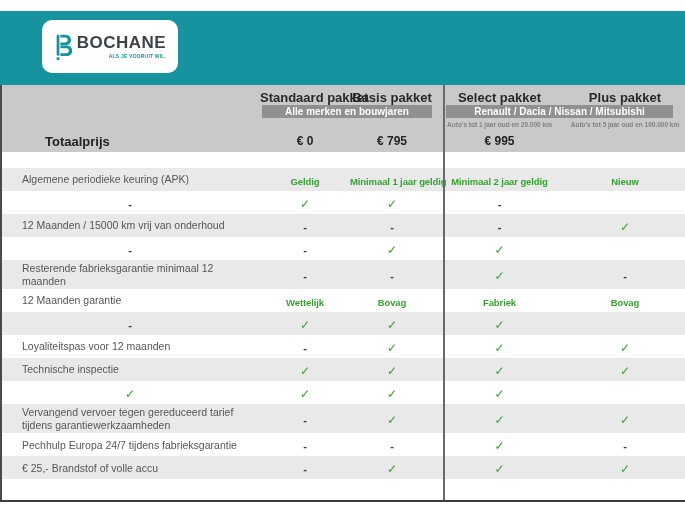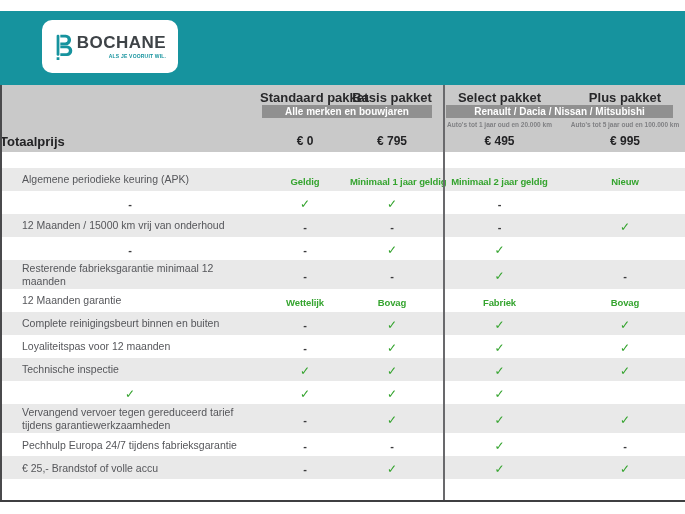--- a/index.html
+++ b/index.html
@@ -27,21 +27,21 @@
   .badgerow { height:14px; }
   .badge { background:#909090; color:#fff; font-size:10px; font-weight:bold; text-align:center;
            line-height:13px; height:13px; white-space:nowrap; }
   .badge.b1 { grid-column:2 / 4; margin:0 2px; }
   .badge.b2 { grid-column:4 / 6; justify-self:center; padding:0 28px; }
   .notesrow { height:12px; }
   .note { text-align:center; font-size:6.5px; font-weight:bold; color:#808184; white-space:nowrap; }
   .note.n1 { grid-column:4; }
   .note.n2 { grid-column:5; }
   .totalrow { height:22px; }
-  .totalrow .tl { font-size:13px; font-weight:bold; color:#232325; }
+  .totalrow .tl { padding-left:45px; font-size:13px; font-weight:bold; color:#232325; }
   .totalrow .tp { text-align:center; font-size:12px; font-weight:bold; color:#232325; white-space:nowrap; }
 
   
   .rows { position:absolute; top:168px; left:0; width:685px; }
   .row { min-height:23px; padding:2px 0; }
   .row.odd { background:#E9E9E9; }
   .row .label { padding-left:22px; padding-right:6px; font-size:10.5px; color:#55565A; line-height:1.2; }
   .row .cellv { text-align:center; }
   .check { color:#35A42F; font-size:12px; line-height:1; }
   .dash  { color:#3A3A3C; font-weight:bold; font-size:11px; line-height:1; }
@@ -91,21 +91,20 @@
       <div></div>
         <div></div>
         <div></div>
       <div class="note n1">Auto's tot 1 jaar oud en 20.000 km</div>
       <div class="note n2">Auto's tot 5 jaar oud en 100.000 km</div>
     </div>
     <div class="grid totalrow">
       <div class="tl">Totaalprijs</div>
       <div class="tp">€ 0</div>
       <div class="tp">€ 795</div>
-      <div class="tp">€ 495</div>
       <div class="tp">€ 995</div>
     </div>
   </div>
 
   <div class="rows" id="rows">
       <div class="grid row odd">
       <div class="label">Algemene periodieke keuring (APK)</div>
       <div class="cellv"><span class="status">Geldig</span></div>
       <div class="cellv"><span class="status">Minimaal 1 jaar geldig</span></div>
       <div class="cellv"><span class="status">Minimaal 2 jaar geldig</span></div>
@@ -138,21 +137,20 @@
       <div class="cellv"><span class="dash">-</span></div>
     </div>
       <div class="grid row">
       <div class="label">12 Maanden garantie</div>
       <div class="cellv"><span class="status">Wettelijk</span></div>
       <div class="cellv"><span class="status">Bovag</span></div>
       <div class="cellv"><span class="status">Fabriek</span></div>
       <div class="cellv"><span class="status">Bovag</span></div>
     </div>
       <div class="grid row odd">
-      <div class="label">Complete reinigingsbeurt binnen en buiten</div>
       <div class="cellv"><span class="dash">-</span></div>
       <div class="cellv"><span class="check">✓</span></div>
       <div class="cellv"><span class="check">✓</span></div>
       <div class="cellv"><span class="check">✓</span></div>
     </div>
       <div class="grid row">
       <div class="label">Loyaliteitspas voor 12 maanden</div>
       <div class="cellv"><span class="dash">-</span></div>
       <div class="cellv"><span class="check">✓</span></div>
       <div class="cellv"><span class="check">✓</span></div>

